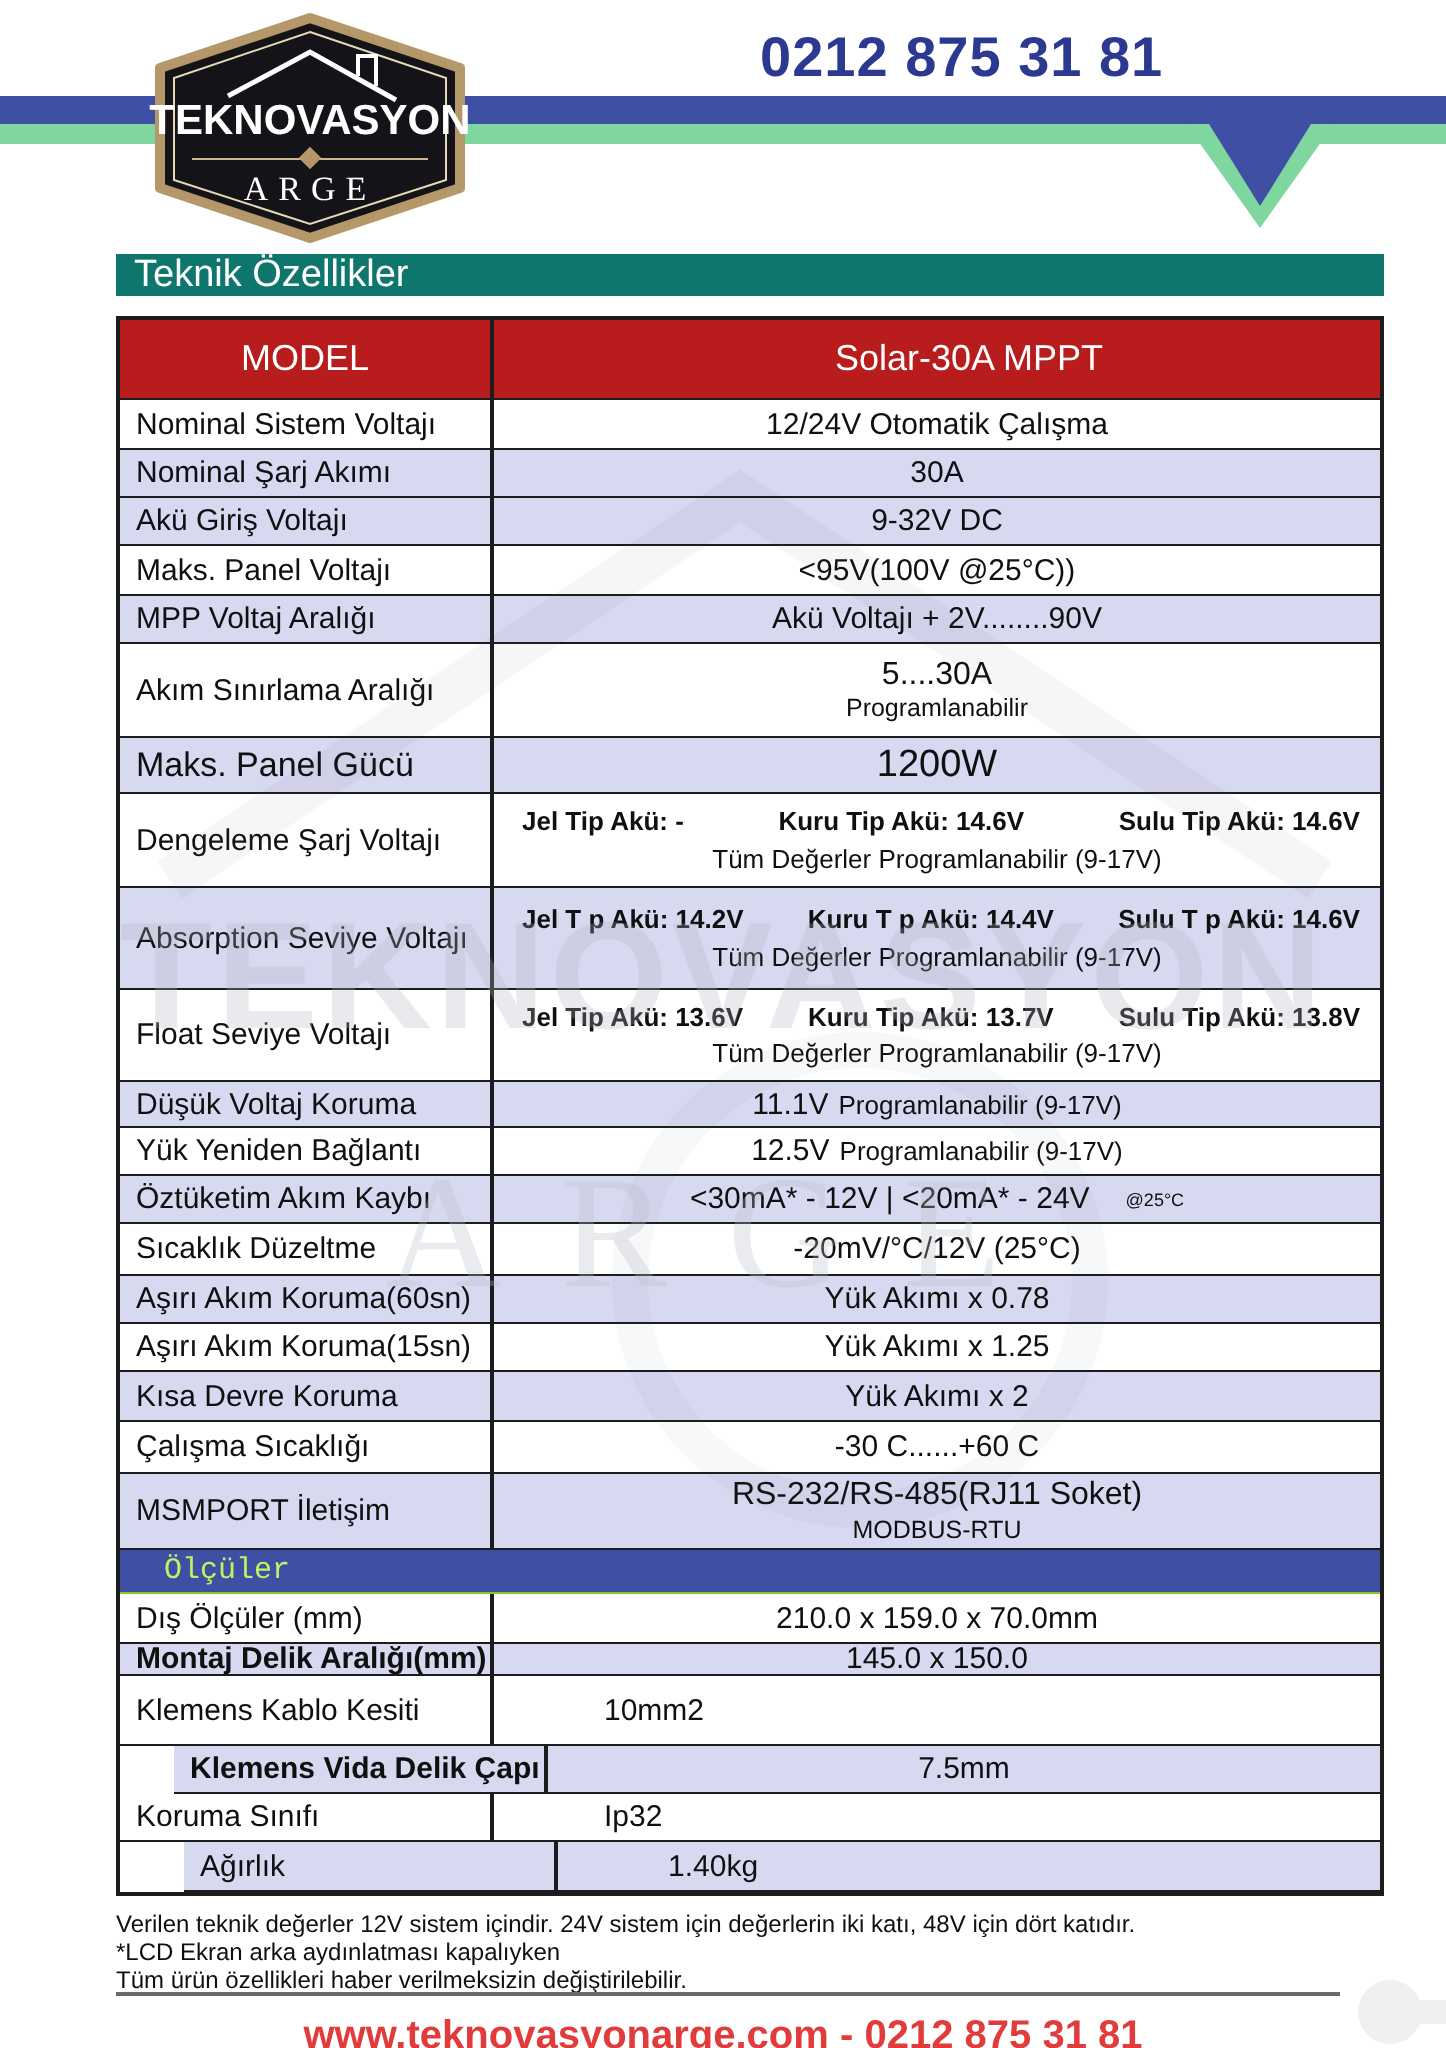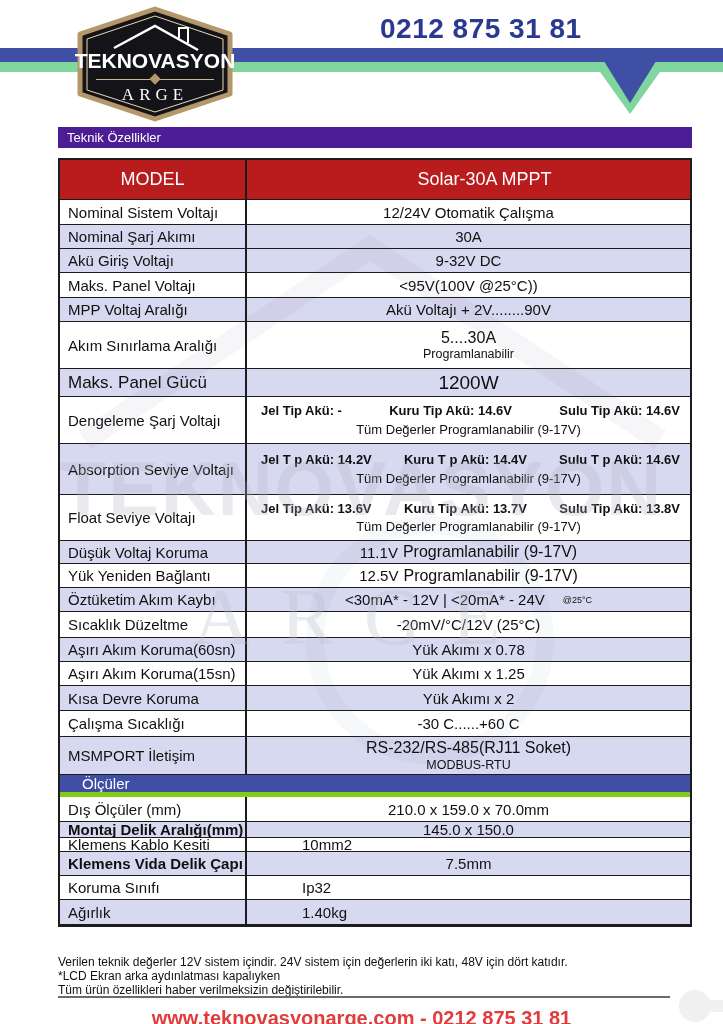--- a/index.html
+++ b/index.html
@@ -24,47 +24,47 @@
   .logo svg { position:absolute; left:0; top:0; }
   .logo-name { position:absolute; top:43px; left:0; width:100%; text-align:center; color:#fff;
                font-size:21px; font-weight:bold; letter-spacing:0px; }
   .logo-sep  { position:absolute; top:73px; left:30px; right:30px; border-top:1px solid #cbb88e; }
   .logo-diamond { position:absolute; top:69px; left:50%; margin-left:-4px; width:8px; height:8px;
                   background:#B5986A; transform:rotate(45deg); }
   .logo-arge { position:absolute; top:79px; left:0; width:100%; text-align:center; color:#fff;
                font-family:"Liberation Serif", serif; font-size:17px; letter-spacing:5px; }
 
   
-  .section-bar { position:absolute; left:58px; width:634px; height:21px; background:#4c1d95;
-                 color:#fff; font-size:13px; line-height:21px; padding-left:9px;
+  .section-bar { position:absolute; left:58px; width:634px; height:21px; background:#0f766e;
+                 color:#fff; font-size:19px; line-height:21px; padding-left:9px;
                  box-sizing:border-box; }
   .tek { top:127px; }
 
   
   .spec-table { position:absolute; left:58px; top:158px; width:634px;
                 border:2px solid #1c1c1c; box-sizing:border-box; background:#fff; z-index:1; }
   .row { display:flex; border-bottom:1px solid #1c1c1c; box-sizing:border-box; background:#fff; }
   .row.shade { background:#D7D9F0; }
   .label-cell { width:187px; flex:0 0 187px; border-right:2px solid #1c1c1c; box-sizing:border-box;
                 display:flex; align-items:center; padding-left:8px; font-size:15px; }
   .value-cell { flex:1; display:flex; align-items:center; justify-content:center;
                 font-size:15px; text-align:center; }
   .header-row { background:#b91c1c; height:40px;gap:32px; }
   .header-row .label-cell { justify-content:center; padding-left:0; color:#fff; font-size:18px; }
   .header-row .value-cell { color:#fff; font-size:18px; }
-  .section-row { background:#3E4FA4; color:#ffffff; font-size:15px; display:flex; align-items:center;
-                 padding-left:22px; border-bottom:5px solid #84cc16; box-sizing:border-box; }
+  .section-row { background:#3E4FA4; color:#bef264; font-size:15px; display:flex; align-items:center;
+                 padding-left:22px; border-bottom:1px solid #84cc16; box-sizing:border-box;font-family:Liberation Mono, monospace; }
   .lbl-b { font-weight:bold; }
   .lbl-lg { font-size:17px; }
   .val-lg { font-size:19px; }
   .val-left { justify-content:flex-start; padding-left:55px; text-align:left; }
   .two-line { flex-direction:column; justify-content:center; line-height:1.2; }
   .l1 { font-size:16px; }
   .l2 { font-size:12.5px; }
-  .main-sub .sub { font-size:16px; margin-left:5px; }
+  .main-sub .sub { font-size:13px; margin-left:5px; }
   .sup { font-size:9px; vertical-align:super; margin-left:18px; }
   .batt { flex-direction:column; justify-content:space-evenly; align-items:stretch; padding:3px 0; }
   .batt-cells { display:flex; justify-content:space-between; padding:0 10px 0 14px;
                 font-size:13px; font-weight:bold;align-items:flex-end; }
   .batt-note { text-align:center; font-size:13px; }
 
   
   .footnotes { position:absolute; left:58px; top:955px; font-size:12px; line-height:14px; color:#101010; }
   .rule { position:absolute; left:58px; top:996px; width:612px; border-top:2px solid #6a6a6a; }
   .red-footer { position:absolute; left:0; top:1007px; width:723px; text-align:center;
@@ -226,33 +226,33 @@
         </div>
         <div class="section-row" style="height: 22px;">Ölçüler</div>
         <div class="row" style="height: 25px;">
           <div class="label-cell">Dış Ölçüler (mm)</div>
           <div class="value-cell">210.0 x 159.0 x 70.0mm</div>
         </div>
         <div class="row shade" style="height: 16px;">
           <div class="label-cell lbl-b">Montaj Delik Aralığı(mm)</div>
           <div class="value-cell">145.0 x 150.0</div>
         </div>
-        <div class="row" style="height: 14px; justify-content: flex-end;">
+        <div class="row" style="height: 35px; justify-content: flex-end;">
           <div class="label-cell">Klemens Kablo Kesiti</div>
           <div class="value-cell val-left">10mm2</div>
         </div>
-        <div class="row shade" style="height: 24px;">
+        <div class="row shade" style="height: 24px; margin-left: 27px;">
           <div class="label-cell lbl-b">Klemens Vida Delik Çapı</div>
           <div class="value-cell">7.5mm</div>
         </div>
         <div class="row" style="height: 24px;">
           <div class="label-cell">Koruma Sınıfı</div>
           <div class="value-cell val-left">Ip32</div>
         </div>
-        <div class="row shade" style="height: 25px;">
+        <div class="row shade" style="height: 25px; margin-left: 32px;">
           <div class="label-cell">Ağırlık</div>
           <div class="value-cell val-left">1.40kg</div>
         </div>
       </div>
   </div>
 
   <div class="footnotes">
     <div>Verilen teknik değerler 12V sistem içindir. 24V sistem için değerlerin iki katı, 48V için dört katıdır.</div>
     <div>*LCD Ekran arka aydınlatması kapalıyken</div>
     <div>Tüm ürün özellikleri haber verilmeksizin değiştirilebilir.</div>

